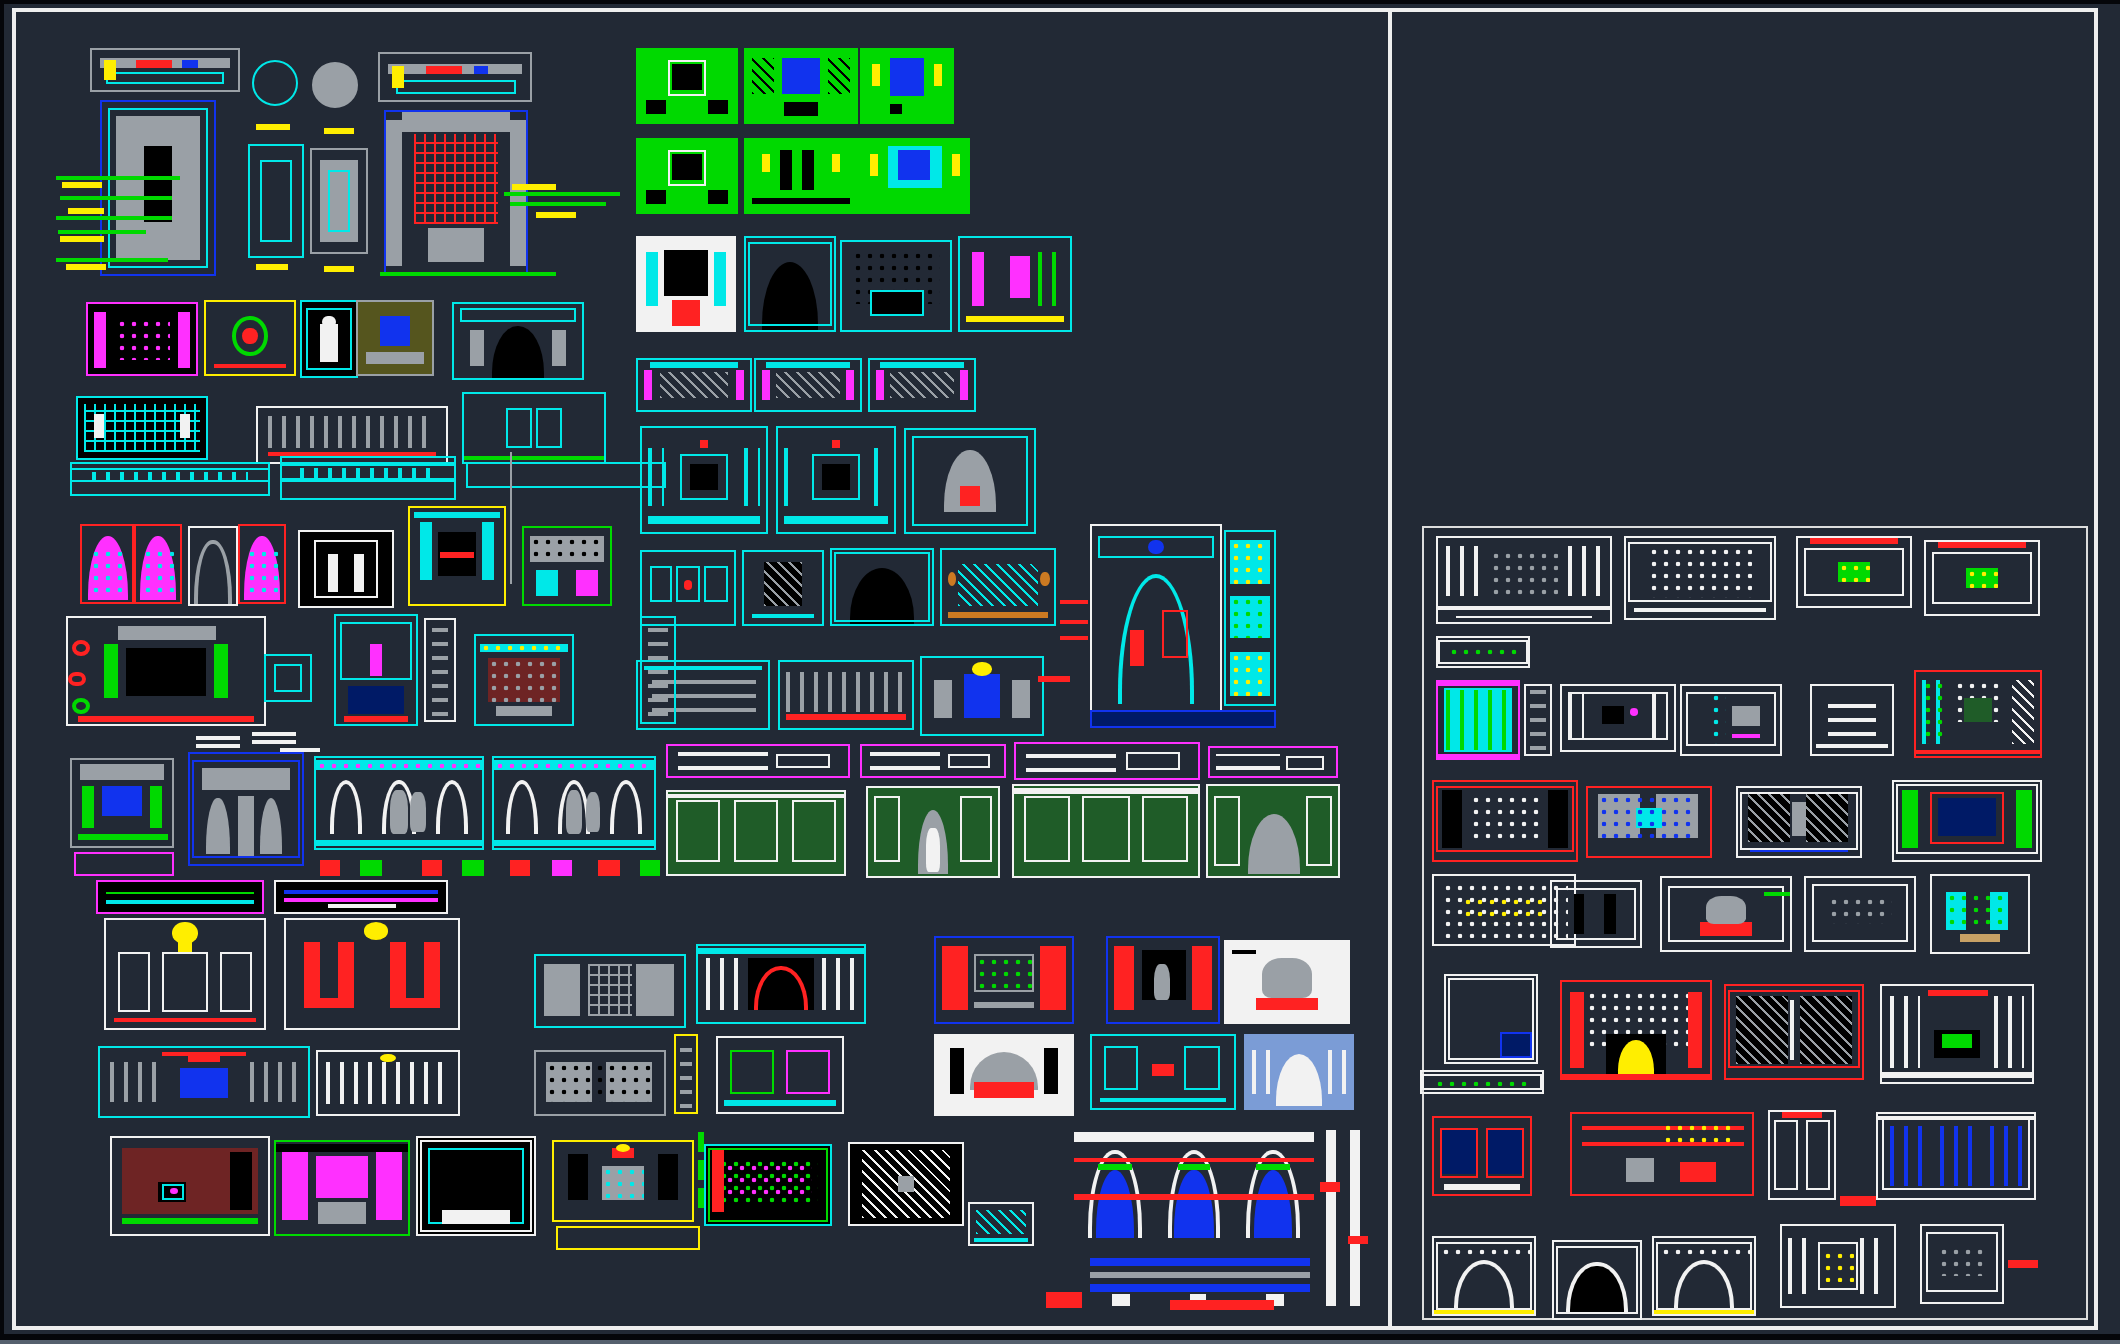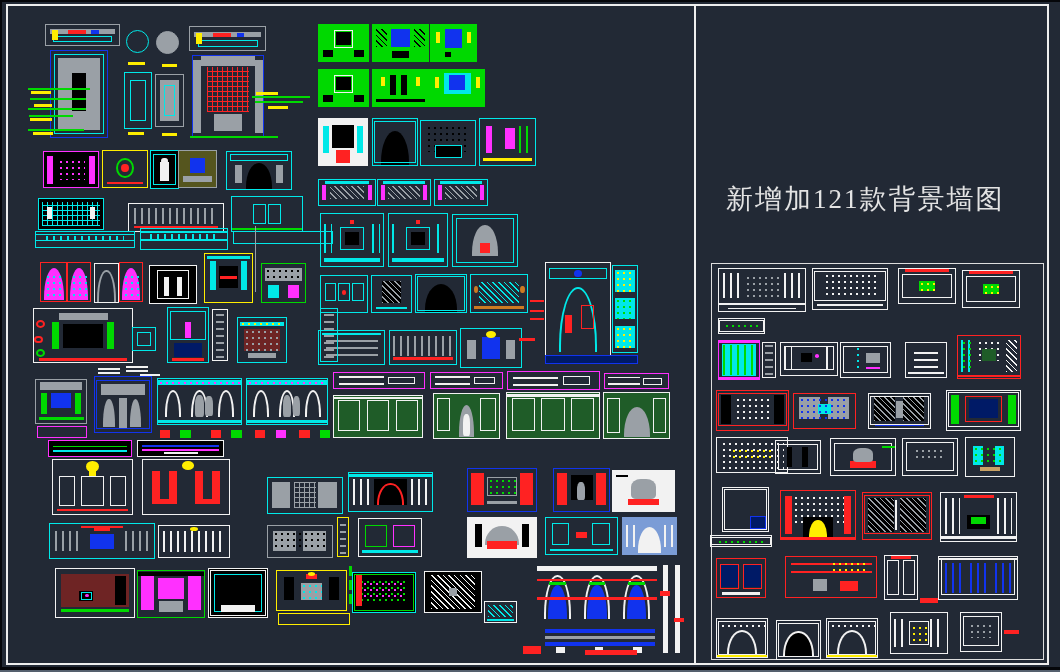--- a/index.html
+++ b/index.html
@@ -32,21 +32,20 @@
 </style>
 </head>
 <body>
 
 <div class="canvas">
   <div class="top-black"></div>
   <div class="left-black"></div>
   <div class="outer-frame"></div>
   <div class="divider"></div>
   <div class="subframe"></div>
-  <div class="title">新增加121款背景墙图</div>
   <div id="drawings-layer">
       <div class="blk" style="left: 45px; top: 24px; width: 75px; height: 22px; border: 1px solid rgb(154, 160, 166);">
         <div style="left: 5%; top: 20%; width: 90%; height: 25%; background: rgb(154, 160, 166);"></div>
         <div style="left: 10%; top: 55%; width: 80%; height: 30%; border: 1px solid rgb(0, 232, 232);"></div>
         <div style="left: 30%; top: 25%; width: 25%; height: 18%; background: rgb(255, 34, 34);"></div>
         <div style="left: 62%; top: 25%; width: 10%; height: 18%; background: rgb(17, 51, 238);"></div>
         <div style="left: 8%; top: 25%; width: 8%; height: 50%; background: rgb(255, 238, 0);"></div>
       </div>
       <div class="blk" style="left: 50px; top: 50px; width: 58px; height: 88px; border: 1px solid rgb(17, 51, 238);">
         <div style="left: 12%; top: 8%; width: 76%; height: 84%; background: rgb(154, 160, 166);"></div>

